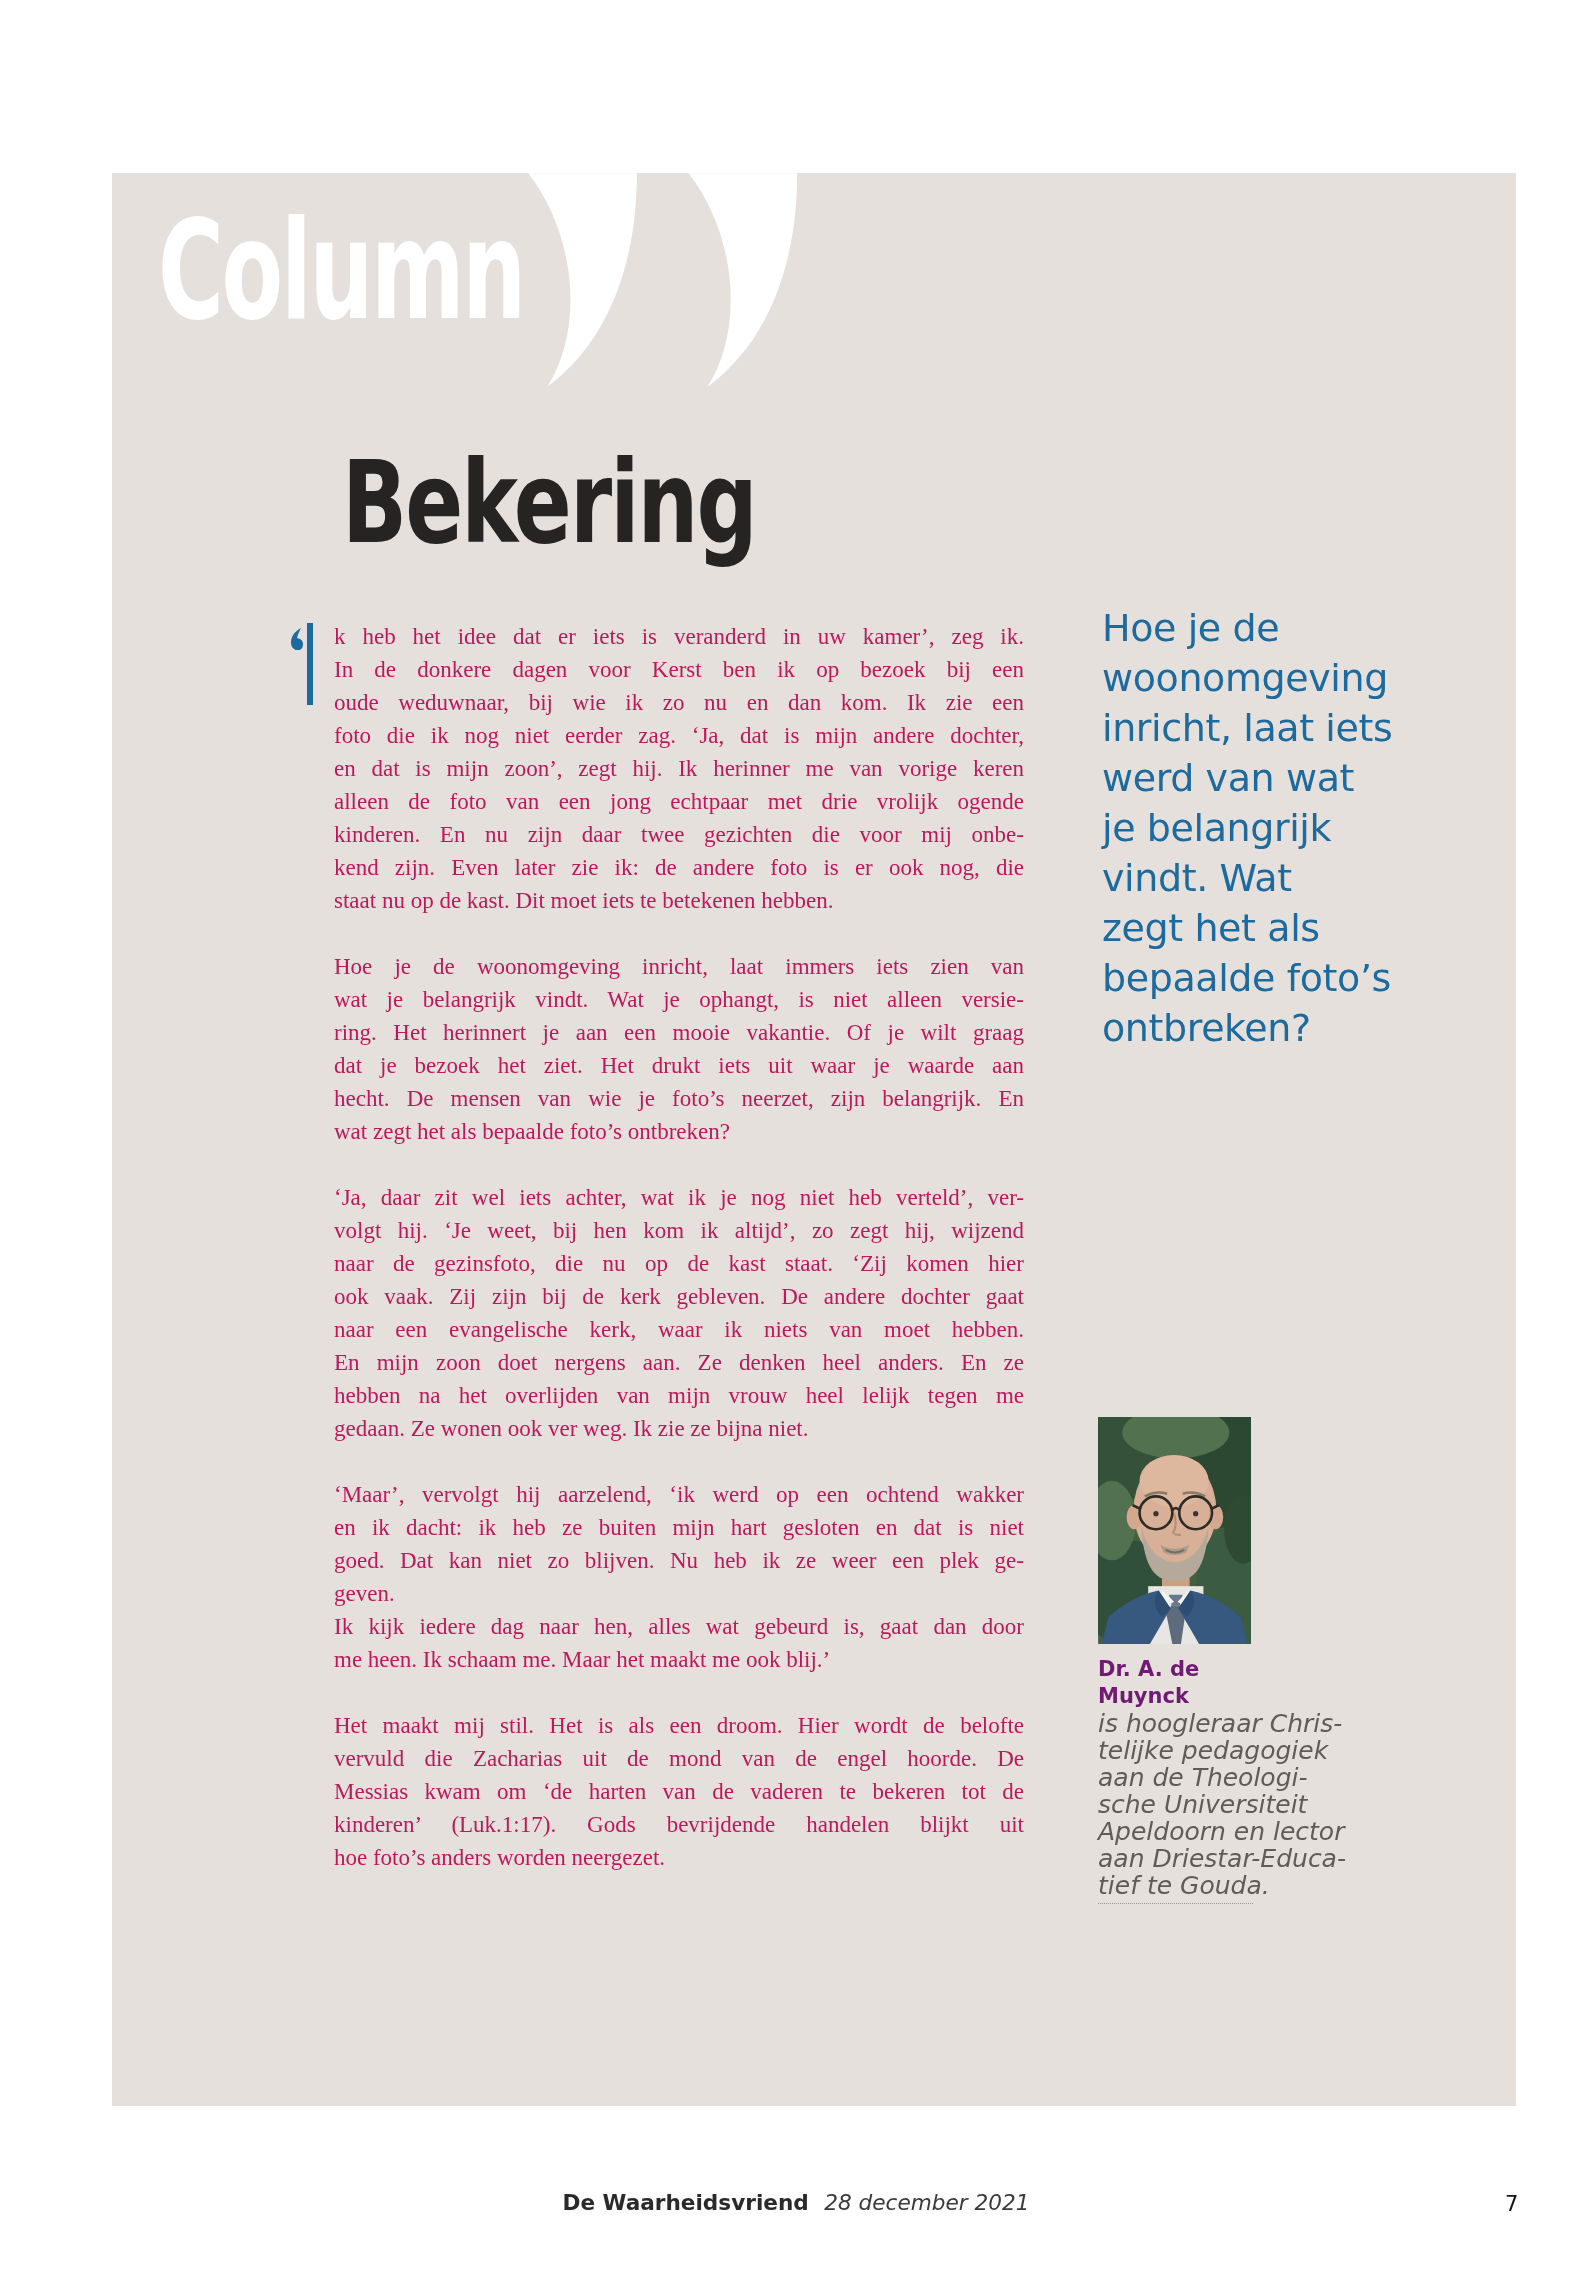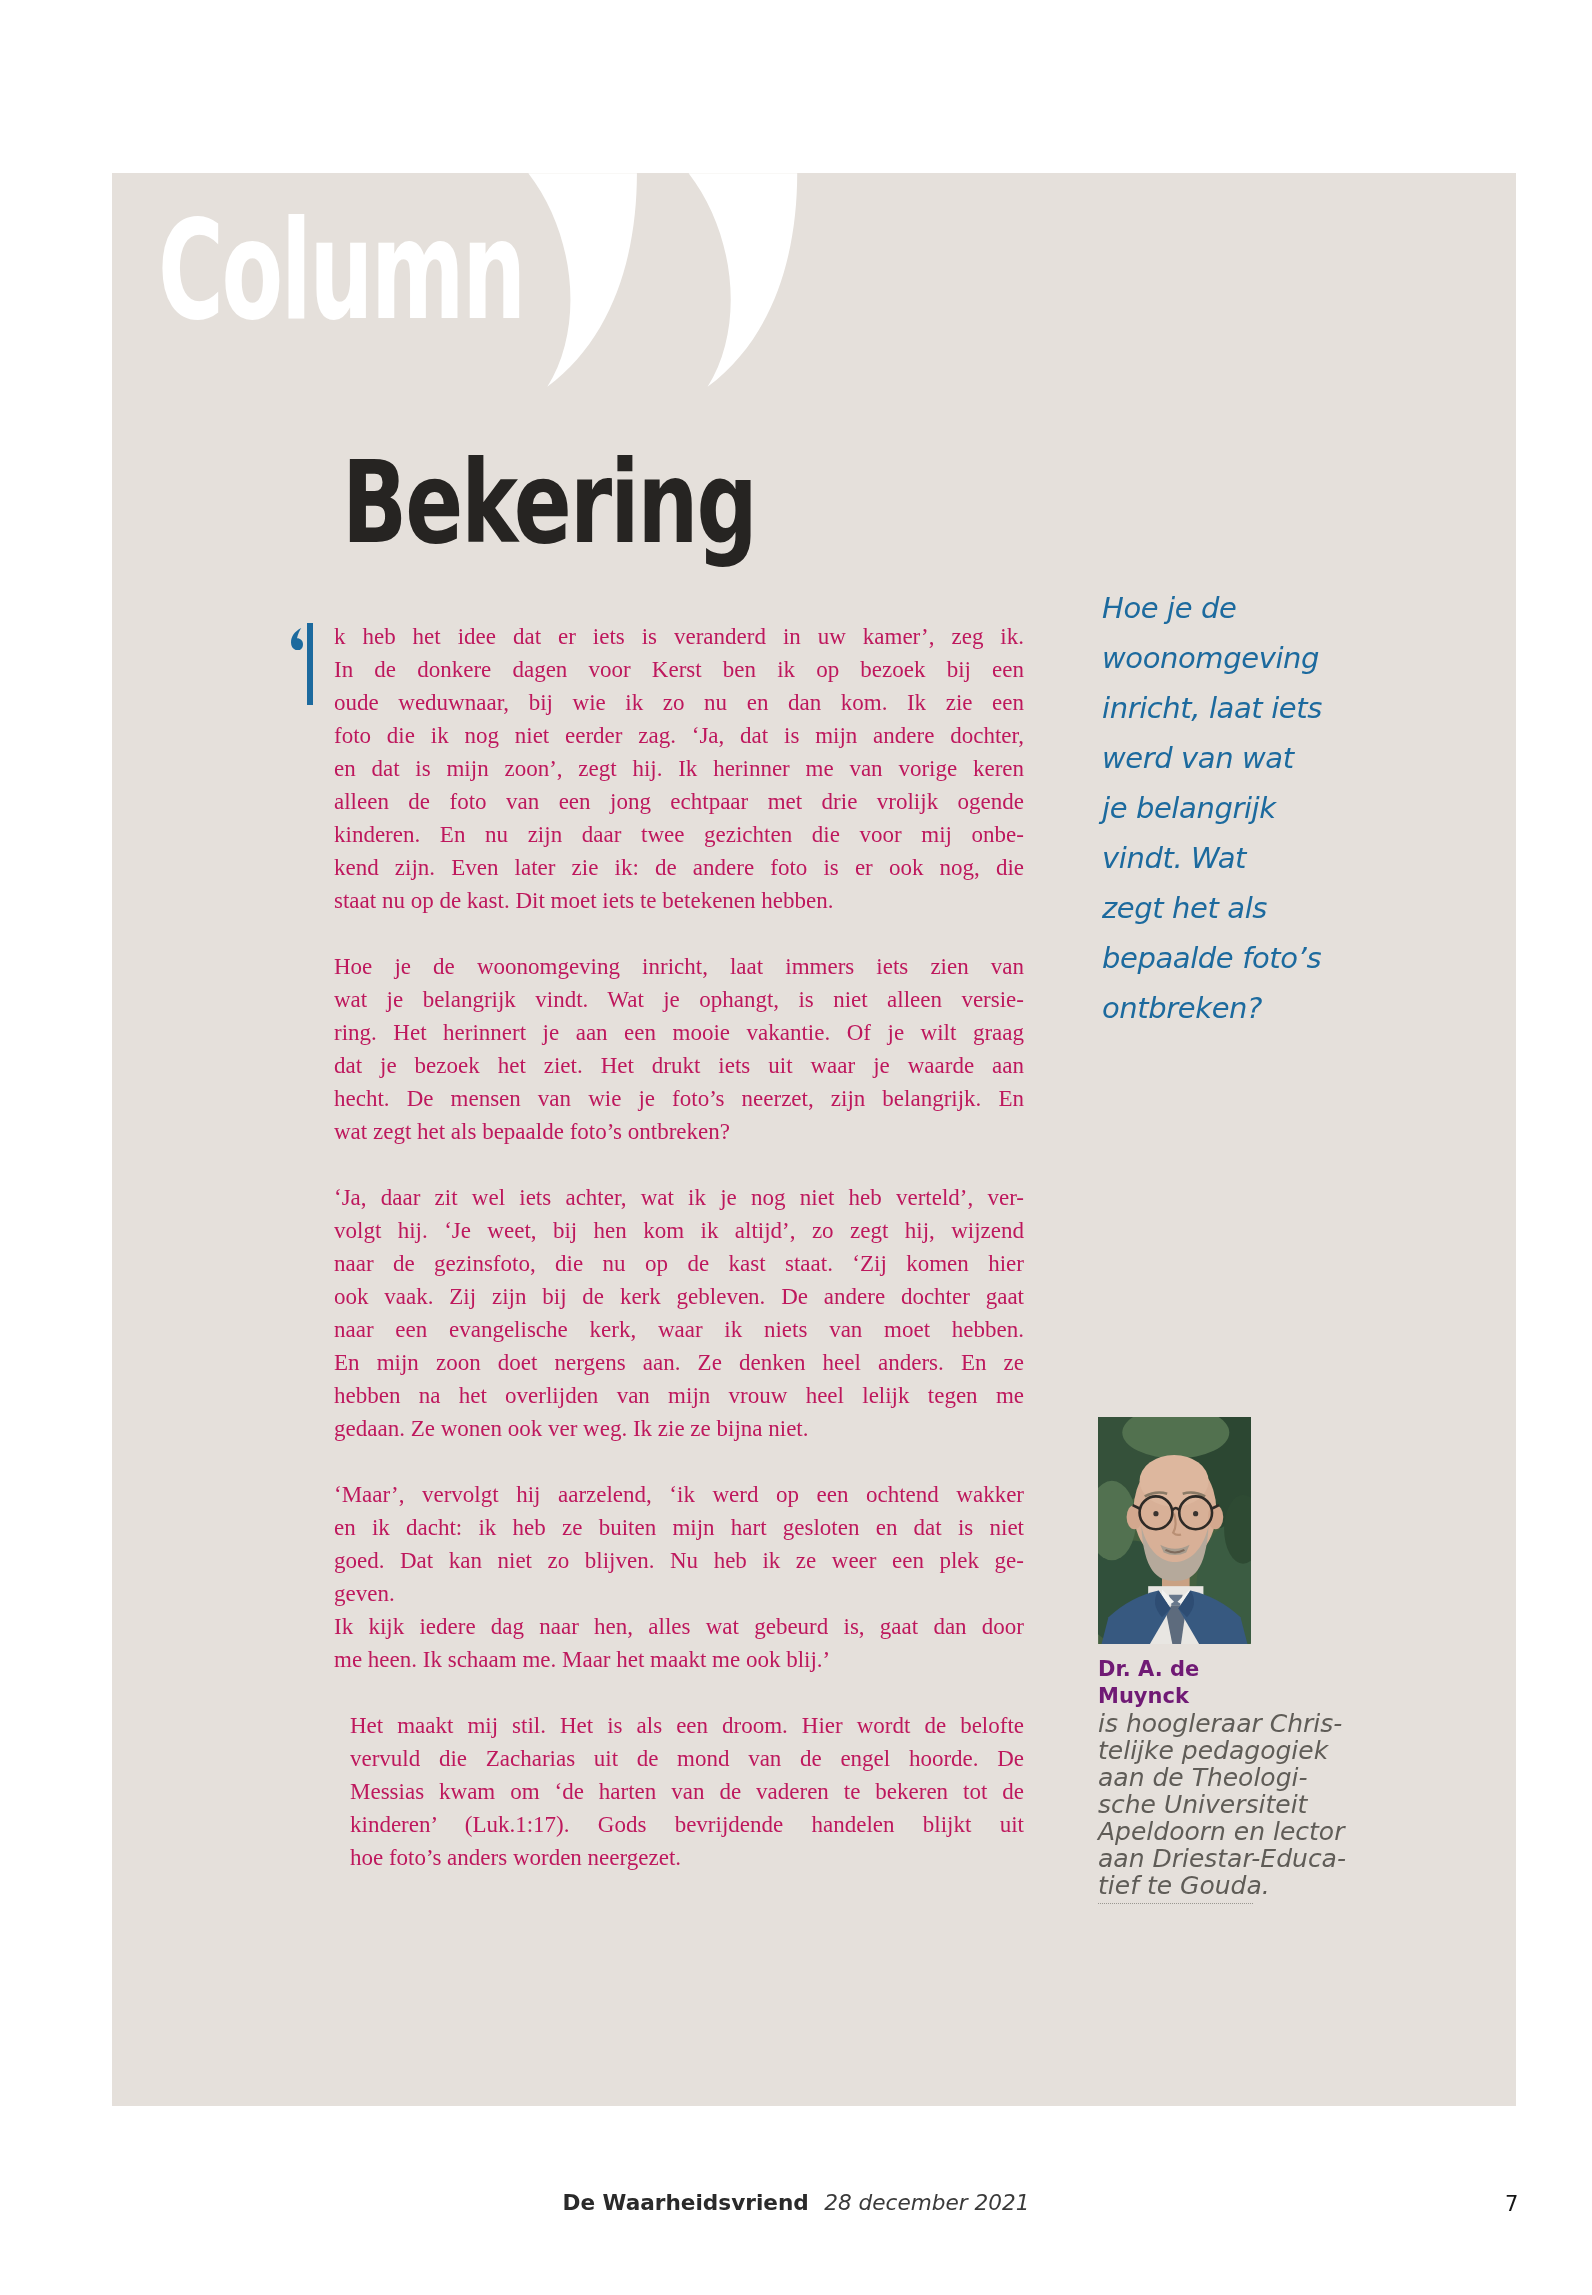--- a/index.html
+++ b/index.html
@@ -14,29 +14,29 @@
   .squish75{display:inline-block;transform:scaleX(.75);transform-origin:left top;letter-spacing:-2.6px;}
   
   .bigquotes{position:absolute;left:406px;top:0px;}
   
   .title{position:absolute;left:230px;top:273px;margin:0;font-family:"DejaVu Sans",sans-serif;
          font-weight:bold;font-size:114px;line-height:114px;color:#262422;white-space:nowrap;}
   
   .body{position:absolute;left:222px;top:447px;width:690px;font-size:23px;line-height:33px;
         color:#be185d;}
   .para{margin:0 0 33px 0;position:relative;}
-  .para:last-child{margin-bottom:0;margin-left:16px;}
+  .para:last-child{margin-bottom:0;}
   .bl{text-align:justify;text-align-last:justify;white-space:normal;}
   .para .bl:last-child{text-align-last:left;}
   .oq{position:absolute;left:-43px;top:7.8px;width:12px;height:22.4px;}
   .oq svg{display:block;}
   .dropbar{position:absolute;left:-27px;top:2.6px;width:6px;height:82px;background:#1c6a9e;}
   
-  .pullquote{position:absolute;left:990px;top:410px;width:397px;margin:0;
-             font-family:"DejaVu Sans",sans-serif;font-style:italic;font-size:29px;
+  .pullquote{position:absolute;left:990px;top:430px;width:397px;margin:0;
+             font-family:"DejaVu Sans",sans-serif;font-size:38px;
              line-height:50px;color:#1c6a9e;letter-spacing:-0.4px;}
   .pl{white-space:nowrap;}
   
   .photo{position:absolute;left:986px;top:1244px;width:153px;height:227px;margin:0;overflow:hidden;}
   
   .caption{position:absolute;left:986px;top:1483px;width:168px;
            font-family:"DejaVu Sans",sans-serif;}
   .cap-name{font-weight:bold;font-size:21px;line-height:27px;color:#701a75;}
   .cl{font-style:italic;font-size:25px;line-height:27px;color:#5f5c57;white-space:nowrap;}
   .cap-rule{margin-top:4.3px;width:155px;border-top:1.7px dotted #9a9791;height:0;}

